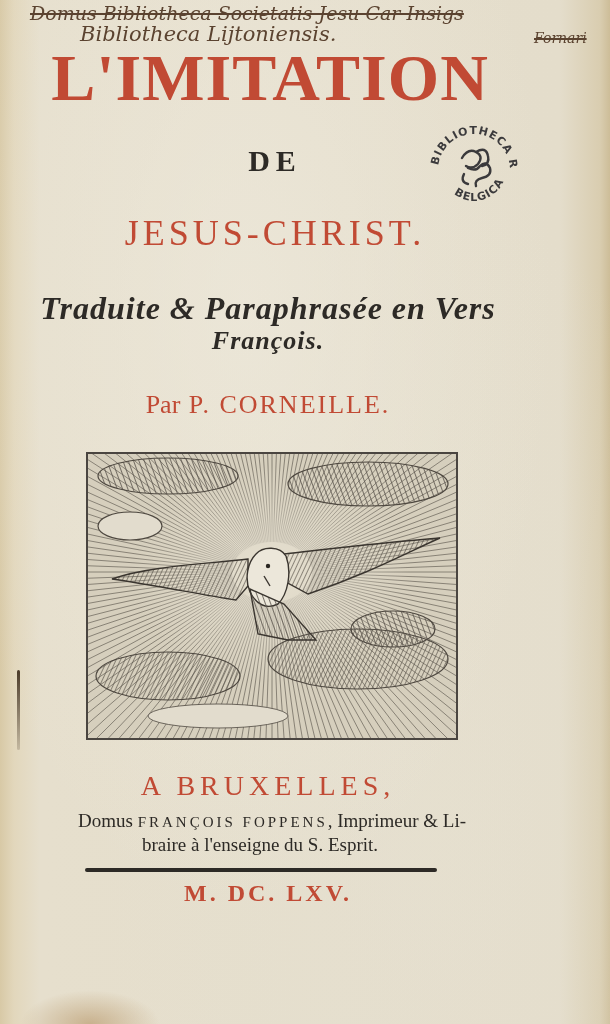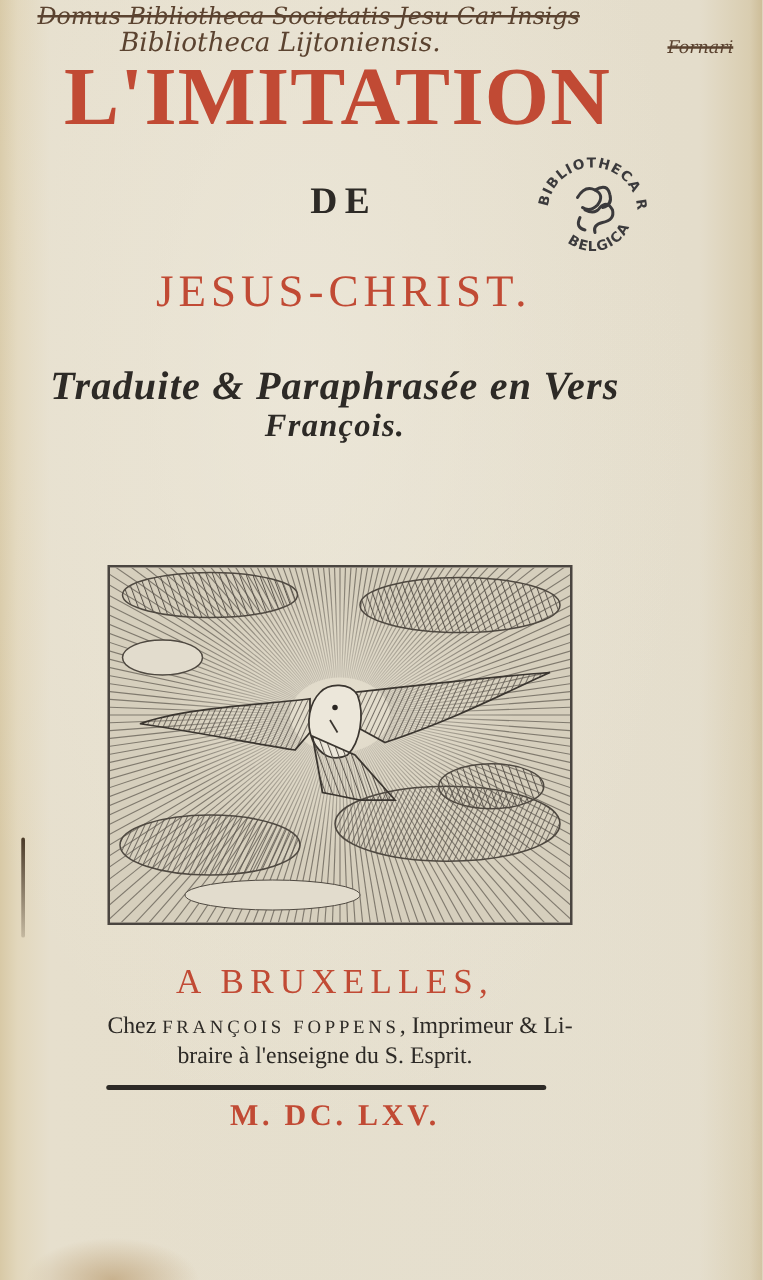--- a/index.html
+++ b/index.html
@@ -66,21 +66,21 @@
   .engraving svg { display: block; }
 </style>
 </head>
 <body>
 
 <div class="page">
   <div class="stain"></div>
   <div class="spine-line"></div>
 
   <div class="hand strike" style="left:30px; top:2px; font-size:19px;">Domus Bibliotheca Societatis Jesu Car Insigs</div>
-  <div class="hand" style="left:96px; top:22px; font-size:21px;">Bibliotheca Lijtoniensis.</div>
+  <div class="hand" style="left:80px; top:22px; font-size:21px;">Bibliotheca Lijtoniensis.</div>
   <div class="hand strike" style="left:534px; top:30px; font-size:14px;">Fornari</div>
 
   <div class="center title-main red">L'IMITATION</div>
   <div class="center de black">DE</div>
   <div class="center jesus red">JESUS-CHRIST.</div>
 
   <div class="stamp" title="">
     <svg width="100" height="96" viewBox="0 0 100 96">
       <defs>
         <path id="stampArc" d="M 14 52 A 36 36 0 1 1 86 52"></path>
@@ -97,20 +97,24 @@
         <path d="M52 34 q10 -6 12 4 q2 8 -6 10"></path>
         <path d="M44 50 q8 4 12 -2 q6 -6 10 2 q2 8 -8 10 q-8 2 -6 8"></path>
         <path d="M40 56 q-4 8 4 10"></path>
       </g>
     </svg>
   </div>
 
   <div class="center sub1 black">Traduite &amp; Paraphrasée en Vers</div>
   <div class="center sub2 black">François.</div>
 
+  <div class="center author red">
+    <span class="by">Par</span>
+    <span>P. CORNEILLE.</span>
+  </div>
 
   <div class="engraving">
     <svg width="368" height="284" viewBox="0 0 368 284">
       <defs>
         <pattern id="hatch" width="5" height="5" patternUnits="userSpaceOnUse" patternTransform="rotate(-20)">
           <line x1="0" y1="0" x2="0" y2="5" stroke="#5a544c" stroke-width="1.6"></line>
         </pattern>
         <pattern id="hatch2" width="4" height="4" patternUnits="userSpaceOnUse" patternTransform="rotate(25)">
           <line x1="0" y1="0" x2="0" y2="4" stroke="#5a544c" stroke-width="1.3"></line>
         </pattern>
@@ -321,19 +325,19 @@
         <path d="M168 100 C175 92 192 92 198 102 C204 118 200 140 190 150 C178 156 168 150 162 138 C156 124 160 108 168 100 Z"></path>
         <path d="M162 135 L 170 180 L 180 182 L 200 186 L 228 186 L 196 150 Z" fill="url(#hatch)"></path>
         <circle cx="180" cy="112" r="2.2" fill="#2a2622" stroke="none"></circle>
         <path d="M176 122 l 6 10"></path>
       </g>
     </svg>
   </div>
 
   <div class="center city red">A BRUXELLES,</div>
   <div class="center imp1 black">
-    <span>Chez</span>
+    <span>Domus</span>
     <span class="sc">FRANÇOIS FOPPENS</span><span>, Imprimeur &amp; Li-</span>
   </div>
   <div class="center imp2 black">braire à l'enseigne du S. Esprit.</div>
   <div class="rule"></div>
   <div class="center year red">M. DC. LXV.</div>
 </div>
 
 </body></html>

